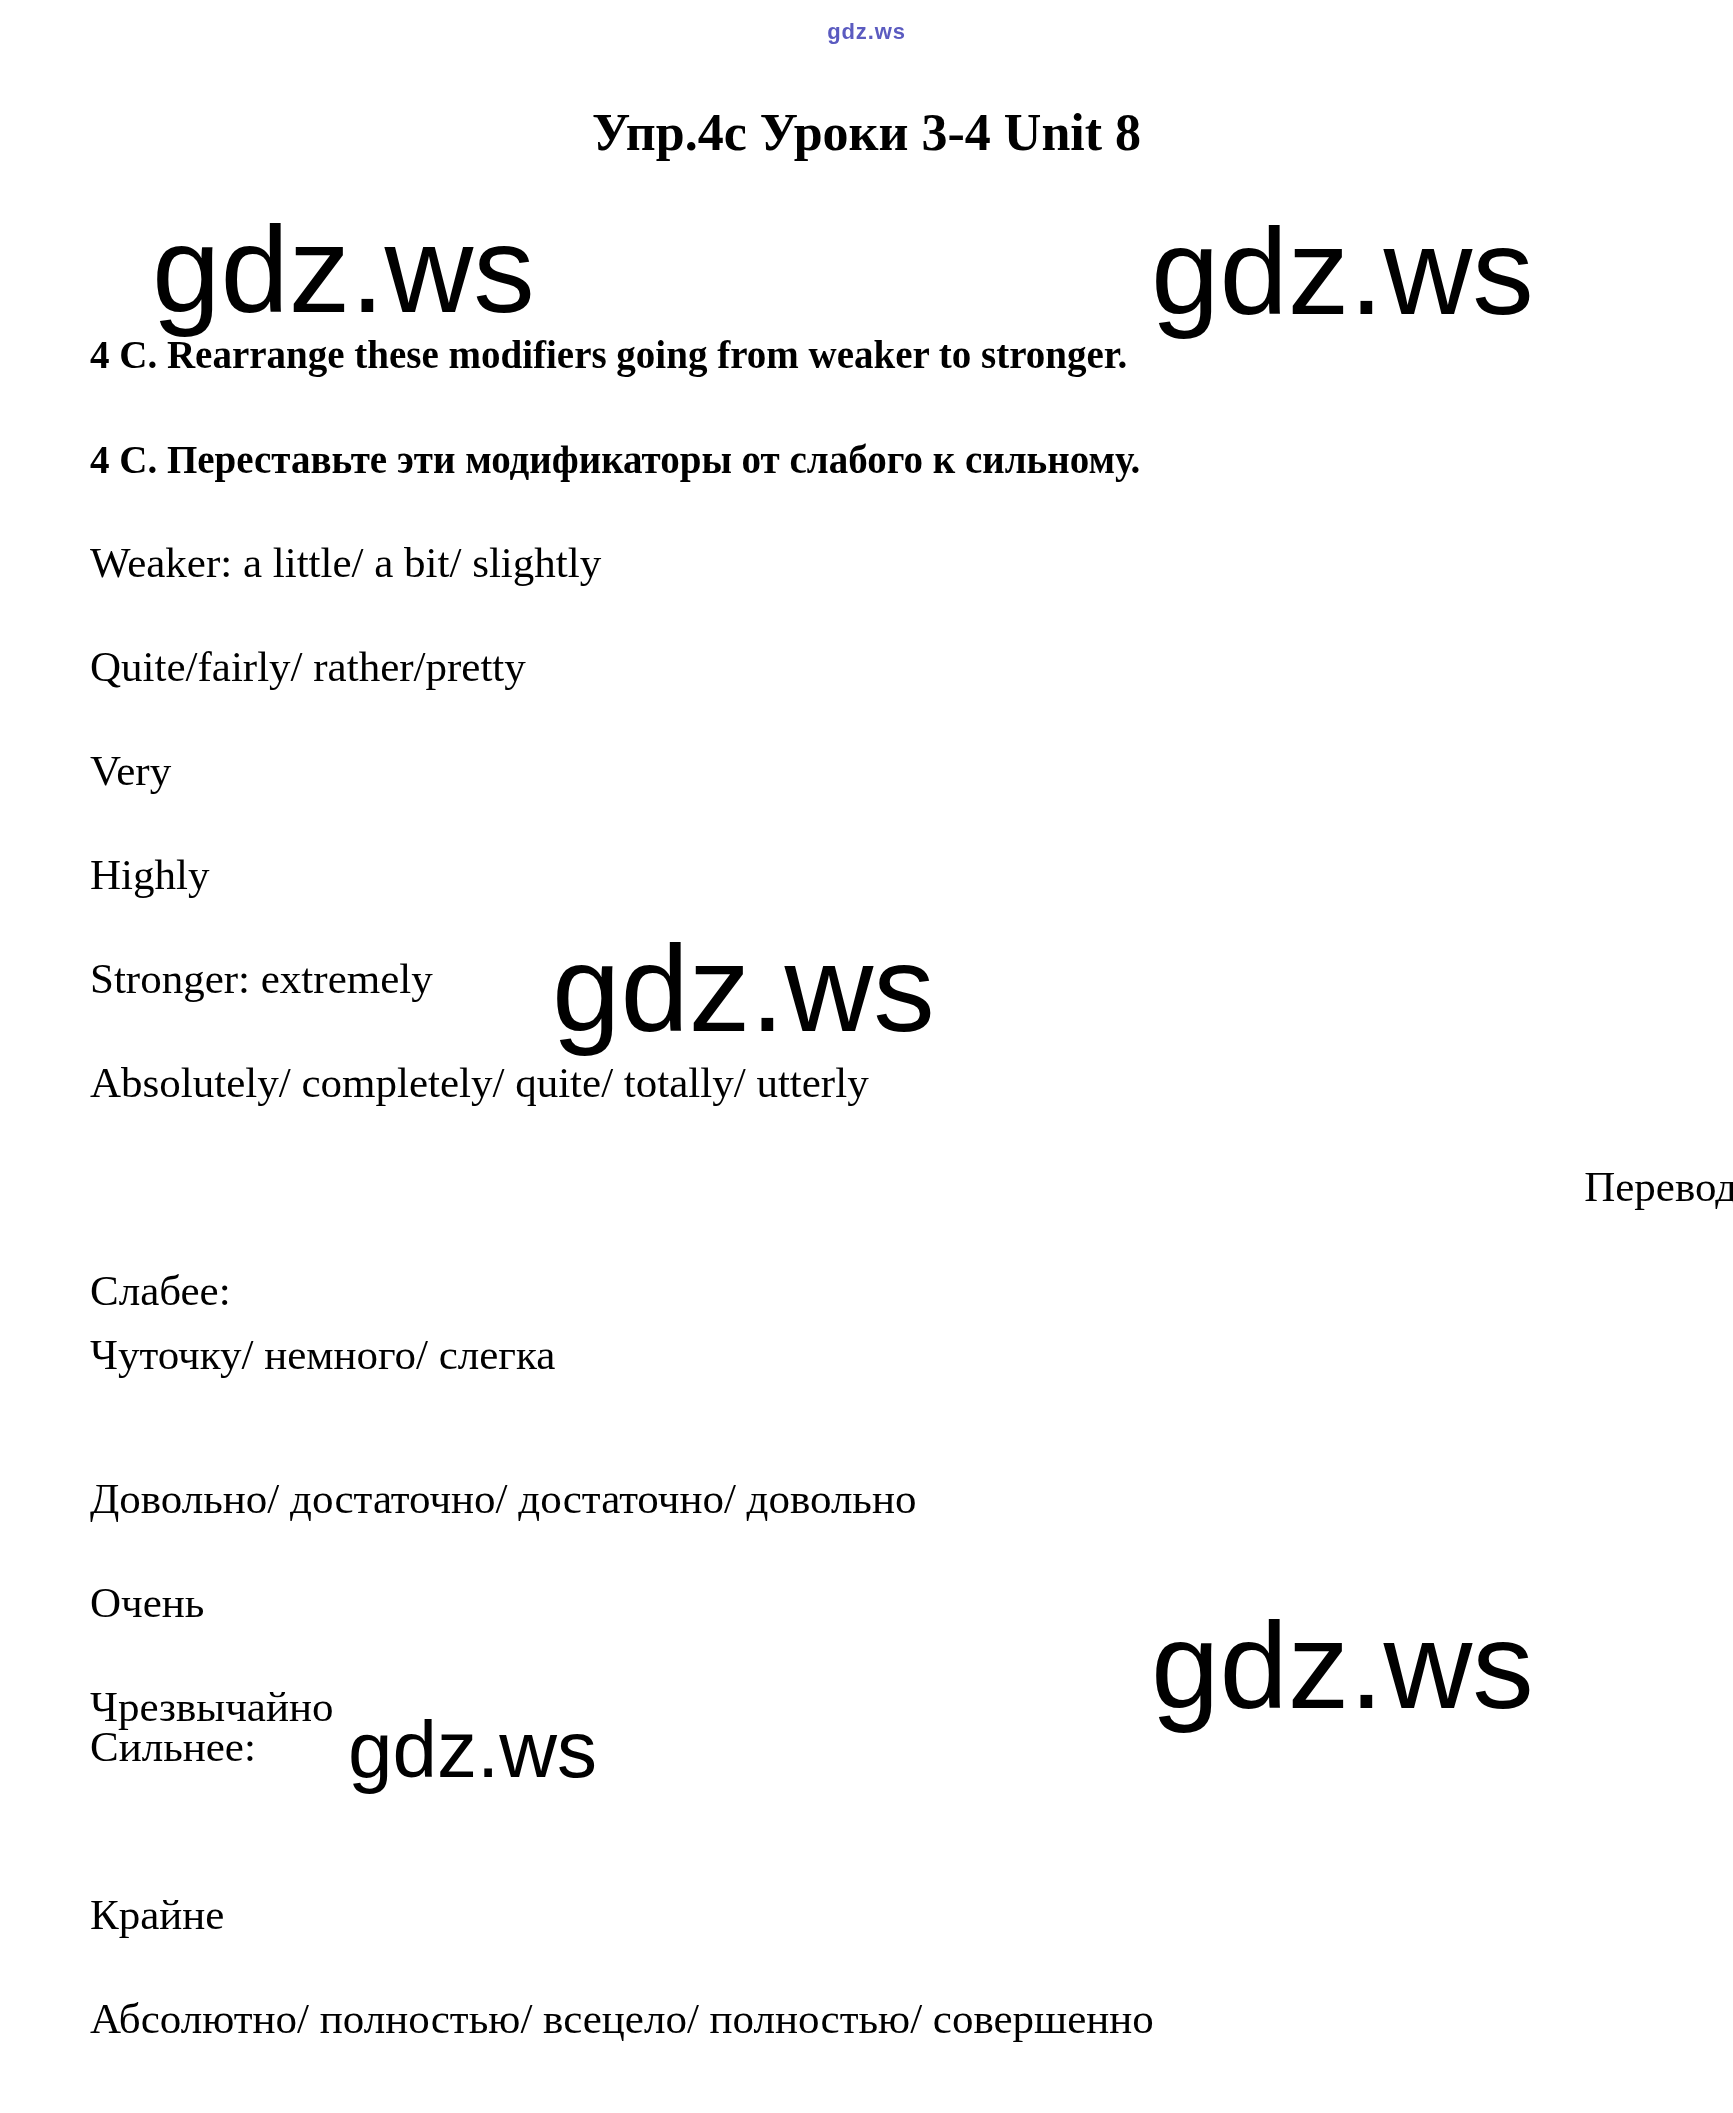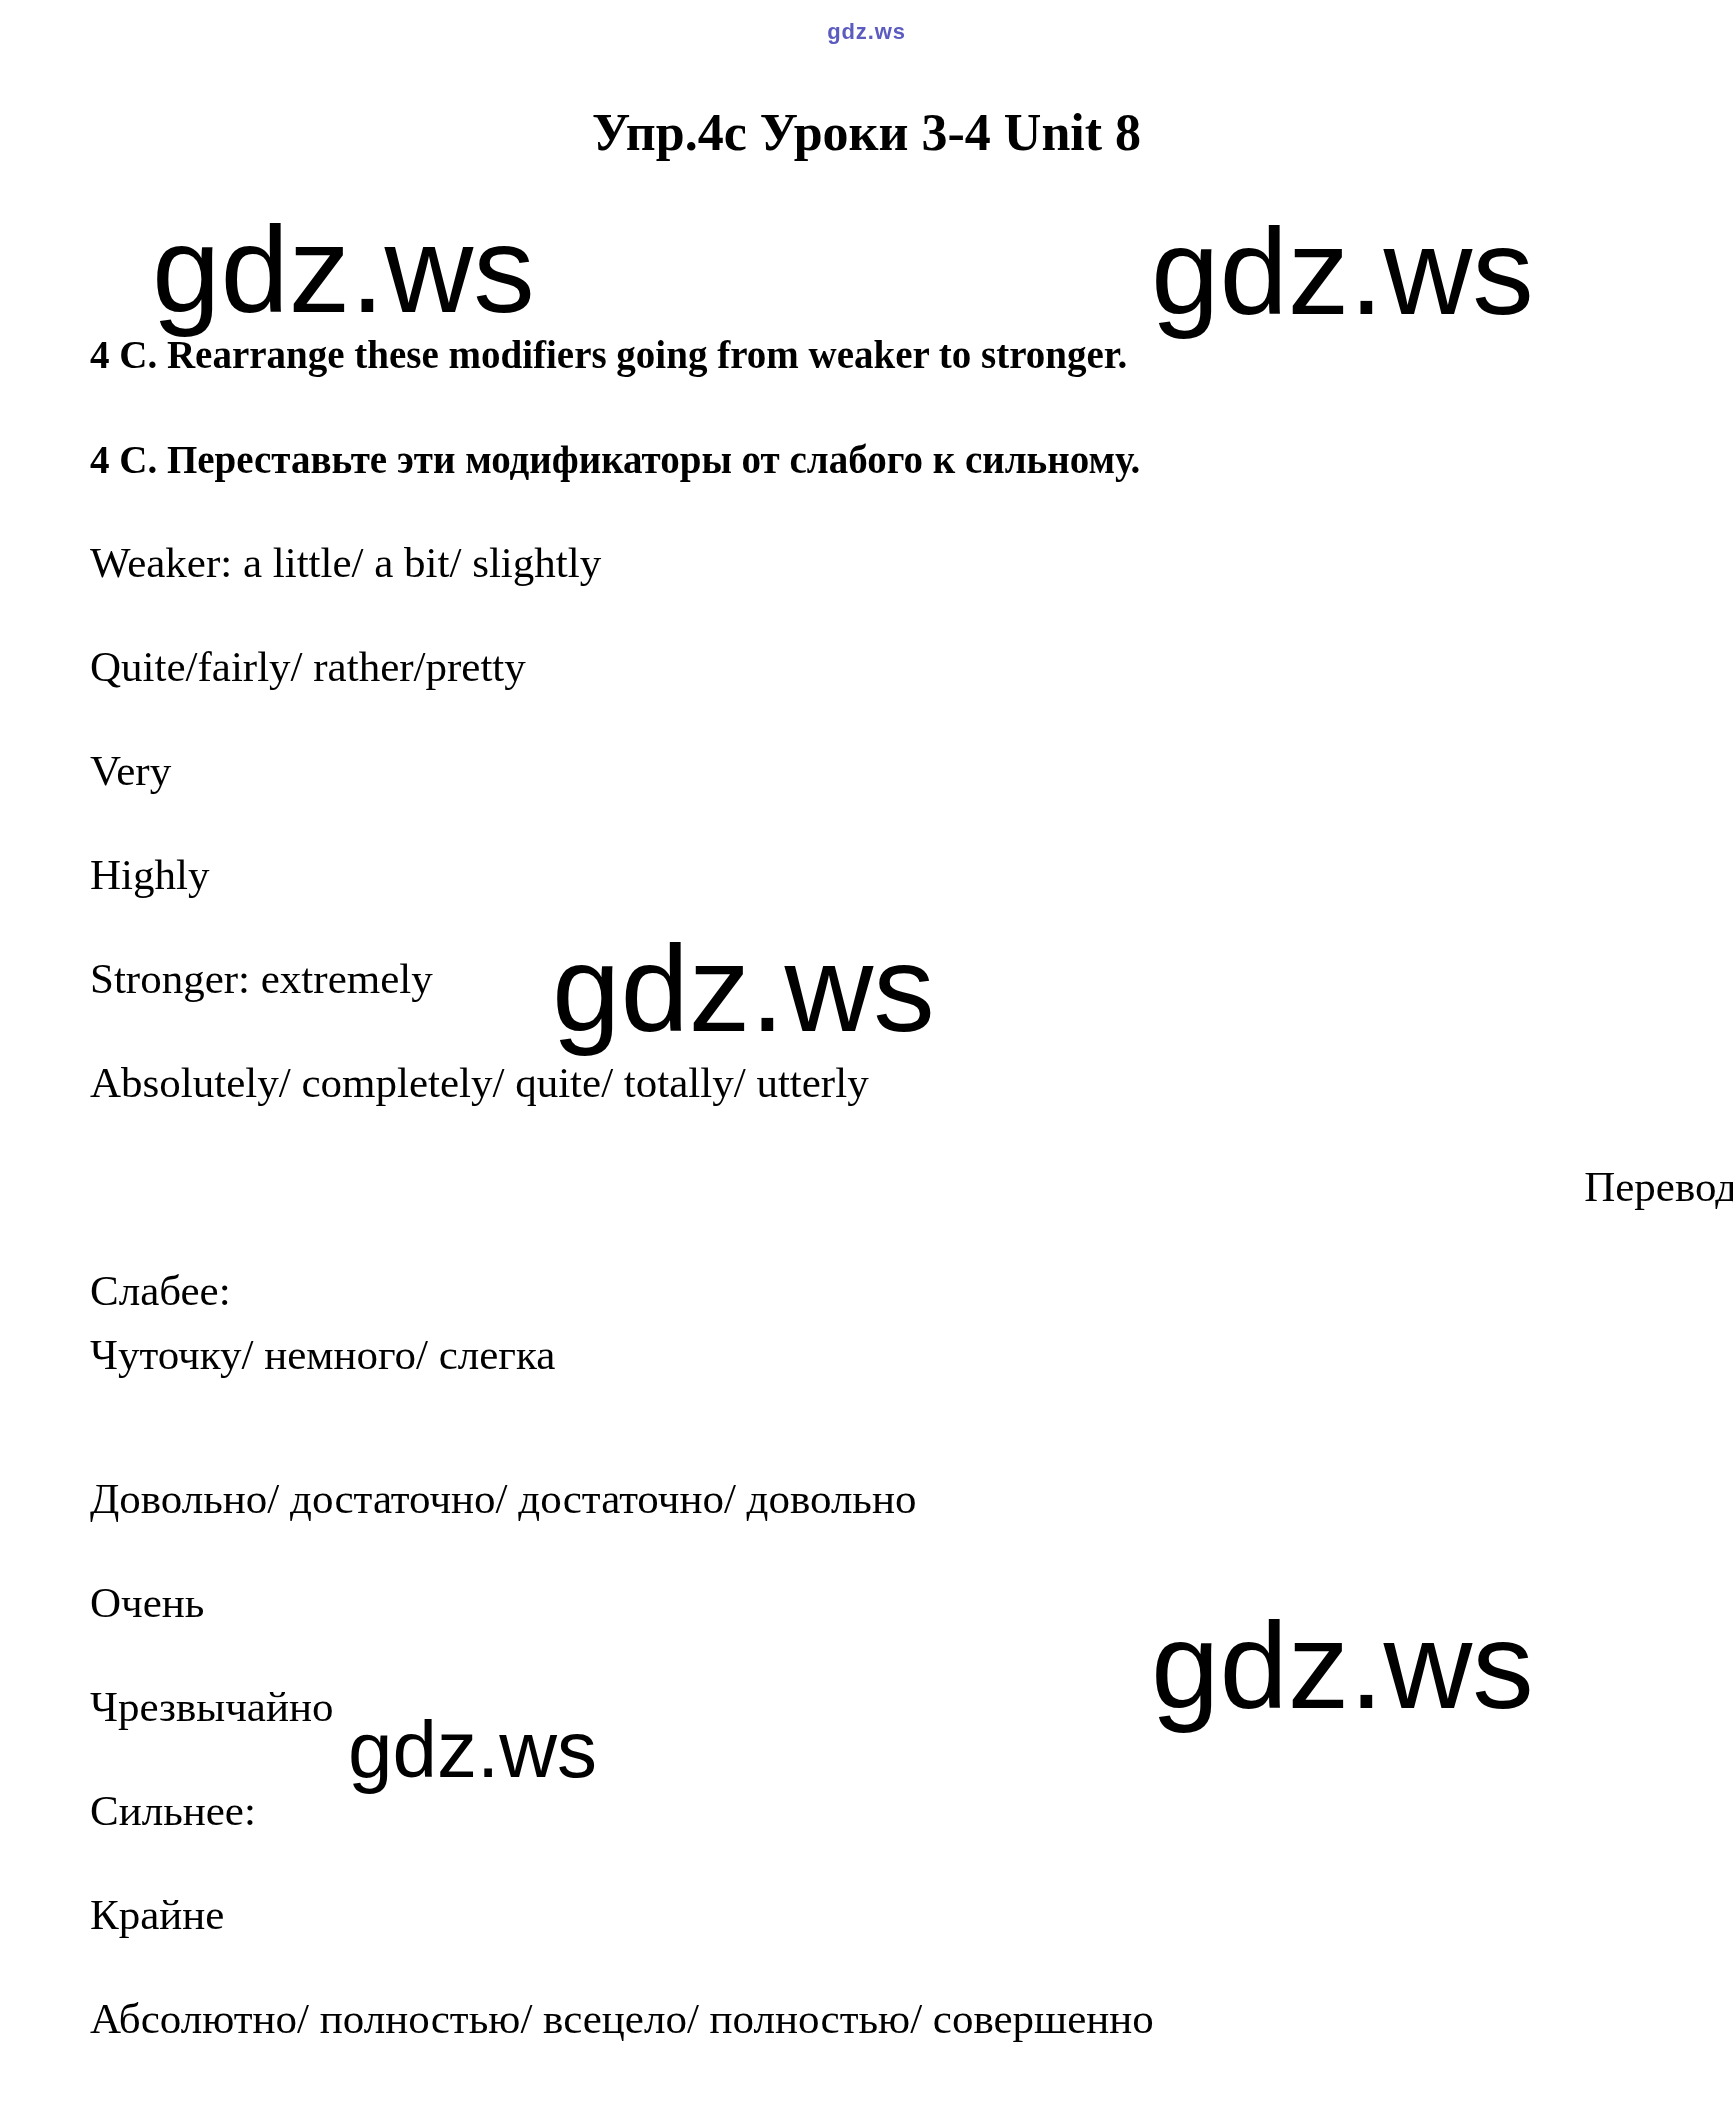--- a/index.html
+++ b/index.html
@@ -91,18 +91,18 @@
 
   <div class="abs line" style="top:1252px">Слабее:</div>
   <div class="abs line" style="top:1316px">Чуточку/ немного/ слегка</div>
   <div class="abs line" style="top:1460px">Довольно/ достаточно/ достаточно/ довольно</div>
   <div class="abs line" style="top:1564px">Очень</div>
   <div class="abs line" style="top:1668px">Чрезвычайно</div>
 
   <div class="abs wm wm-right-low" style="color: rgb(0, 0, 0);">gdz.ws</div>
   <div class="abs wm wm-small" style="color: rgb(0, 0, 0);">gdz.ws</div>
 
-  <div class="abs line" style="top:1772px">Сильнее:</div>
+  <div class="abs line" style="top:1708px">Сильнее:</div>
   <div class="abs line" style="top:1876px">Крайне</div>
   <div class="abs line" style="top:1980px">Абсолютно/ полностью/ всецело/ полностью/ совершенно</div>
 
 </div>
 
 
 </body></html>

